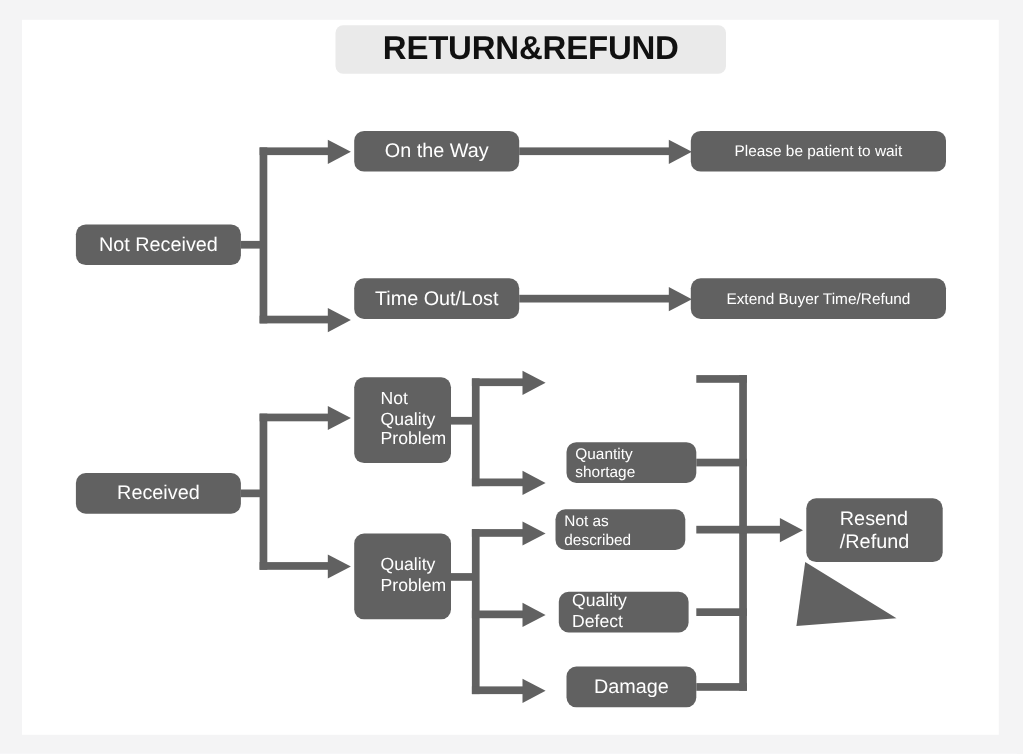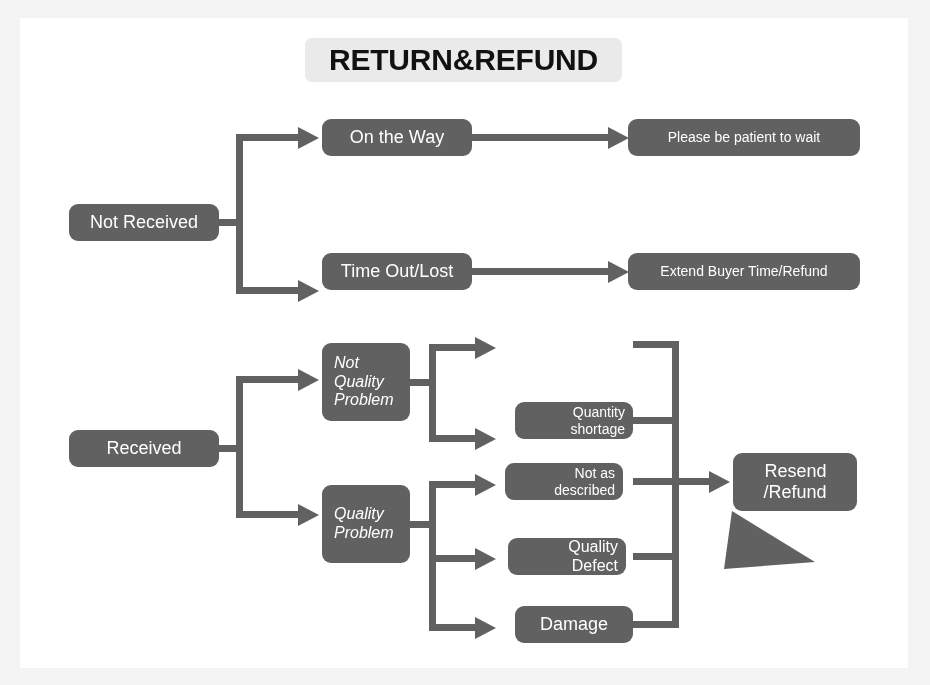--- a/index.html
+++ b/index.html
@@ -12,48 +12,48 @@
   }
   #canvas {
     position: absolute;
     left: 20px; top: 18px;
     width: 888px; height: 650px;
     background: #ffffff;
   }
   
   #title-chip {
     position: absolute;
-    left: 285px; top: 20px;
-    width: 317px; height: 44px;
+    left: 285px; top: 5px;
+    width: 355px; height: 44px;
     background: #eaeaea;
     border-radius: 7px;
     display: flex; align-items: center; justify-content: center;
   }
   #title-chip .t {
     font-size: 30px;
     font-weight: bold;
     color: #111111;
     letter-spacing: -0.2px;
     white-space: nowrap;
   }
   
   .node {
     position: absolute;
     background: #616161;
     border-radius: 9px;
     color: #ffffff;
     display: flex;
     align-items: center;
     justify-content: center;
-    text-align: right;
+    text-align: left;
     line-height: 1.18;
     padding: 0 8px;
     white-space: pre-line;
   }
-  .node.left-align { justify-content: flex-start; text-align: left; padding-left: 12px; font-style: italic; }
+  .node.left-align { justify-content: flex-start; text-align: left; padding-left: 24px; }
   .fs18 { font-size: 18px; }
   .fs17 { font-size: 14px; }
   .fs16 { font-size: 16px; }
   .fs14 { font-size: 14px; }
   
   .hline, .vline {
     position: absolute;
     background: #616161;
   }
   .hline { height: 7px; }

